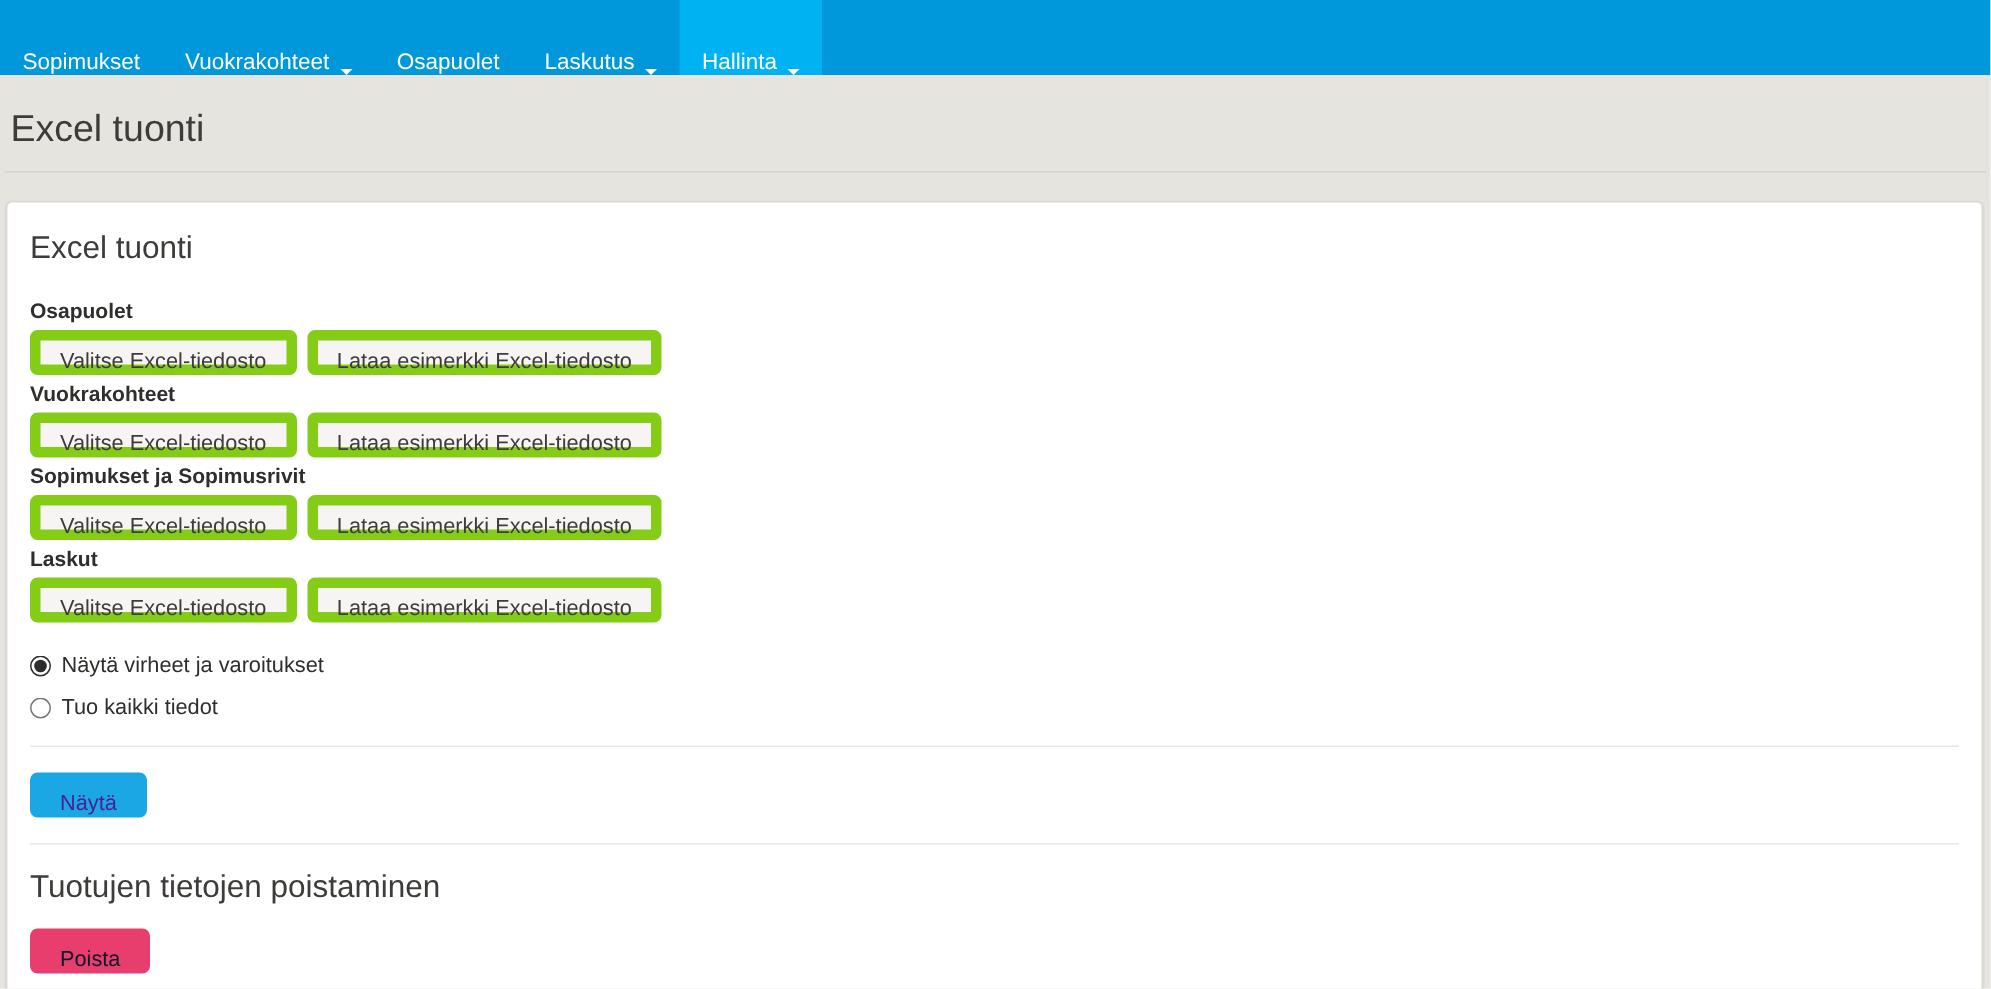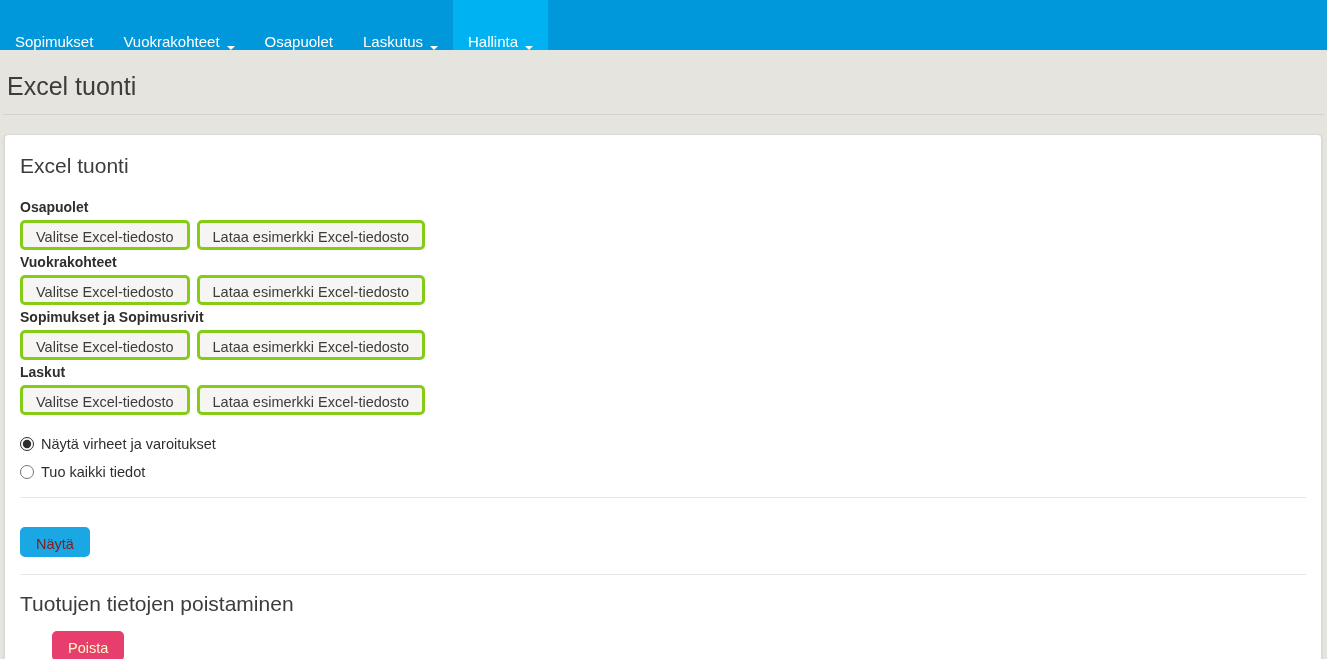--- a/index.html
+++ b/index.html
@@ -68,39 +68,37 @@
     font-weight: 700;
     color: #2f2e2c;
     margin-bottom: 5px;
   }
   .btn-row { margin-bottom: 4px; display: flex; gap: 7px; }
   .btn {
     font-family: "Liberation Sans", sans-serif;
     font-size: 14.5px;
     color: #3d3c3a;
     background: #f6f5f3;
-    border: 3px solid #84cc16;
+    border: 7px solid #84cc16;
     border-radius: 5px;
     padding: 5px 13px;
     height: 30px;
     line-height: 18px;
     cursor: pointer;
     white-space: nowrap;
   }
   .btn-primary {
     background: #1aa7e3;
     border-color: #1aa7e3;
-    color: #7f1d1d;
-    margin-top: 12px;
+    color: #4c1d95;
   }
   .btn-danger {
     background: #e83e6e;
     border-color: #e83e6e;
-    color: #fef9c3;
-    margin-left: 32px;
+    color: #0f172a;
   }
   .radio-group { margin-top: 21px; }
   .radio-row {
     display: flex;
     align-items: center;
     gap: 7px;
     font-size: 14.5px;
     color: #2f2e2c;
     margin-bottom: 12px;
     cursor: pointer;

